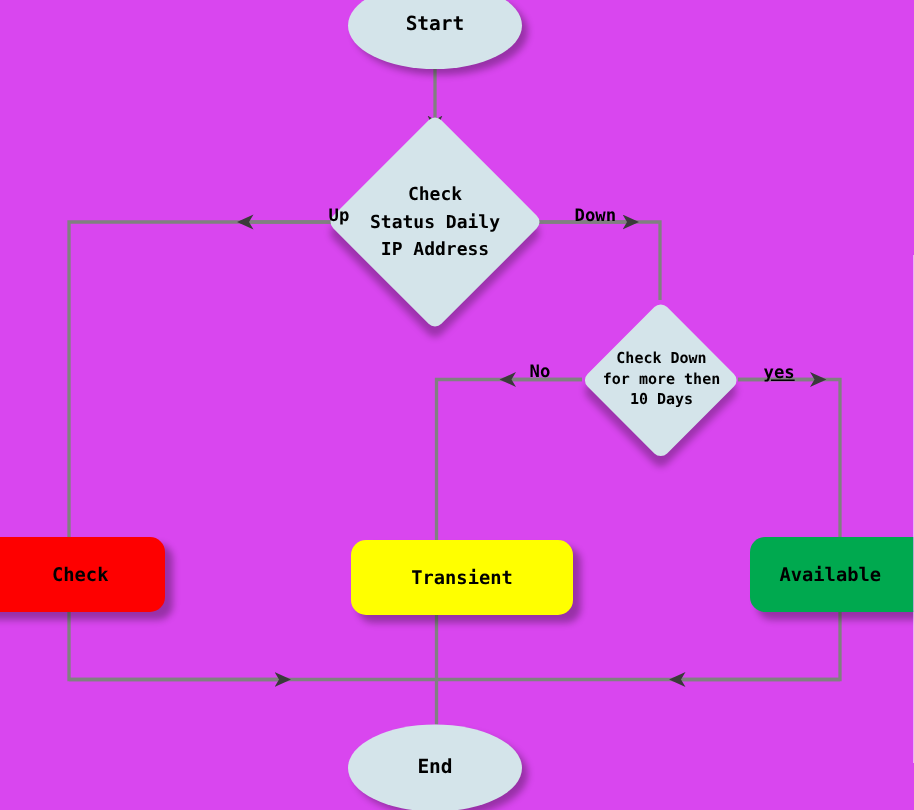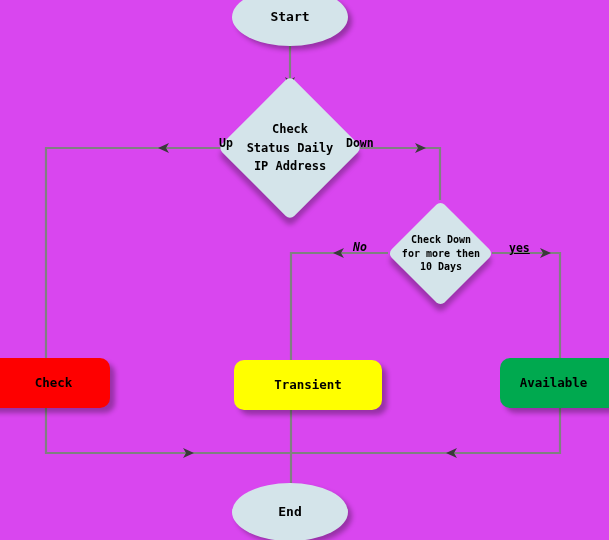--- a/index.html
+++ b/index.html
@@ -161,17 +161,17 @@
 
   <div class="node process" style="left:500px; top:358px; width:135px; height:50px; background:#00a94f;">
     <span style="padding-right:28px;">Available</span>
   </div>
 
   <div class="node terminator" style="left: 232px; top: 483px; width: 116px; height: 58px; background: rgb(212, 228, 234);">
     <span>End</span>
   </div>
 
   <div class="edge-label" style="left:179px; top:136px;padding-left:40px;">Up</div>
-  <div class="edge-label" style="left:346px; top:136px;">Down</div>
-  <div class="edge-label" style="left:353px; top:240px;font-style:italic;">No</div>
+  <div class="edge-label" style="left:383px; top:136px;">Down</div>
+  <div class="edge-label" style="left:353px; top:240px;">No</div>
   <div class="edge-label" style="left:509px; top:241px;text-decoration:underline;">yes</div>
 
 </div>
 
 </body></html>

